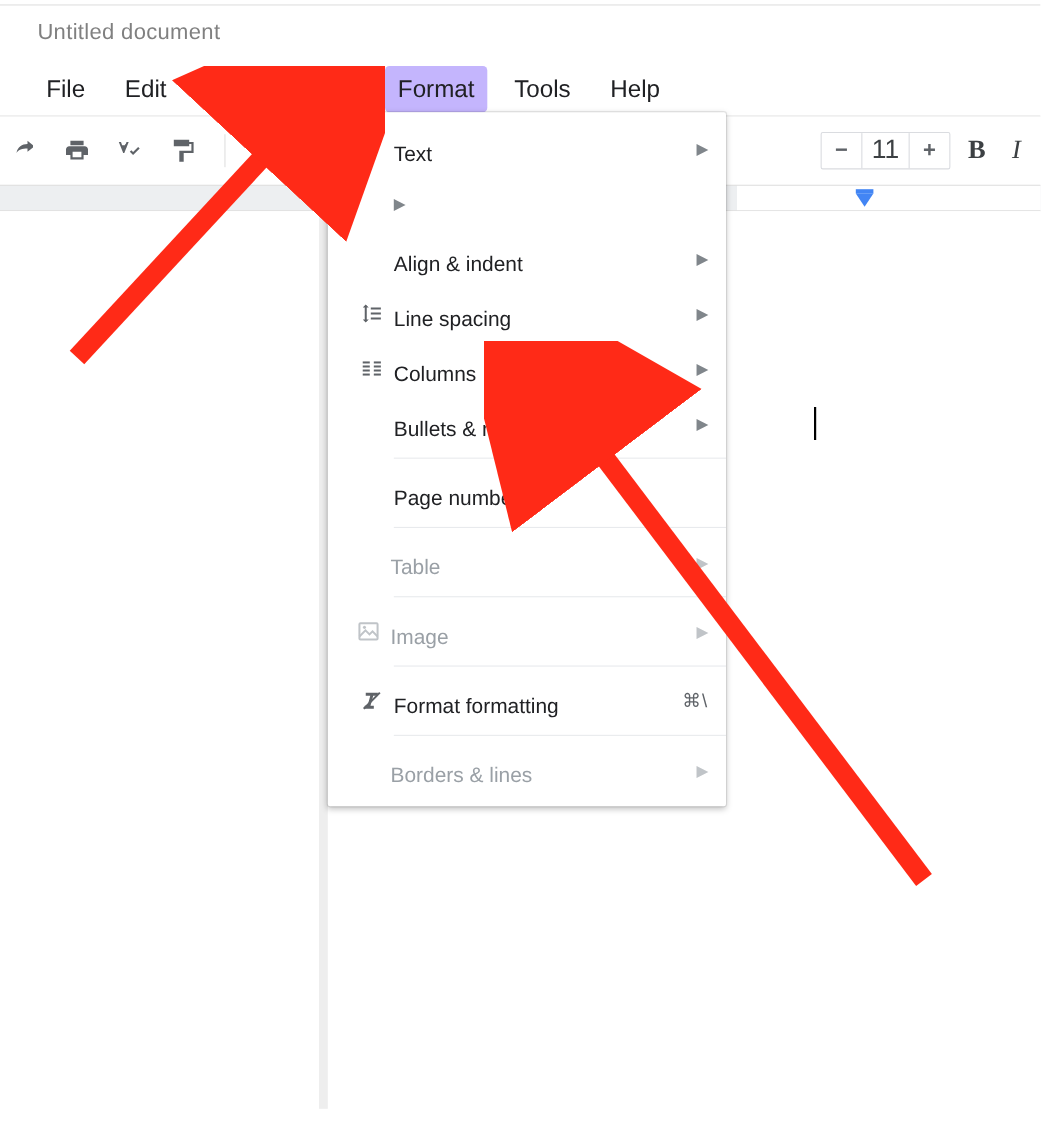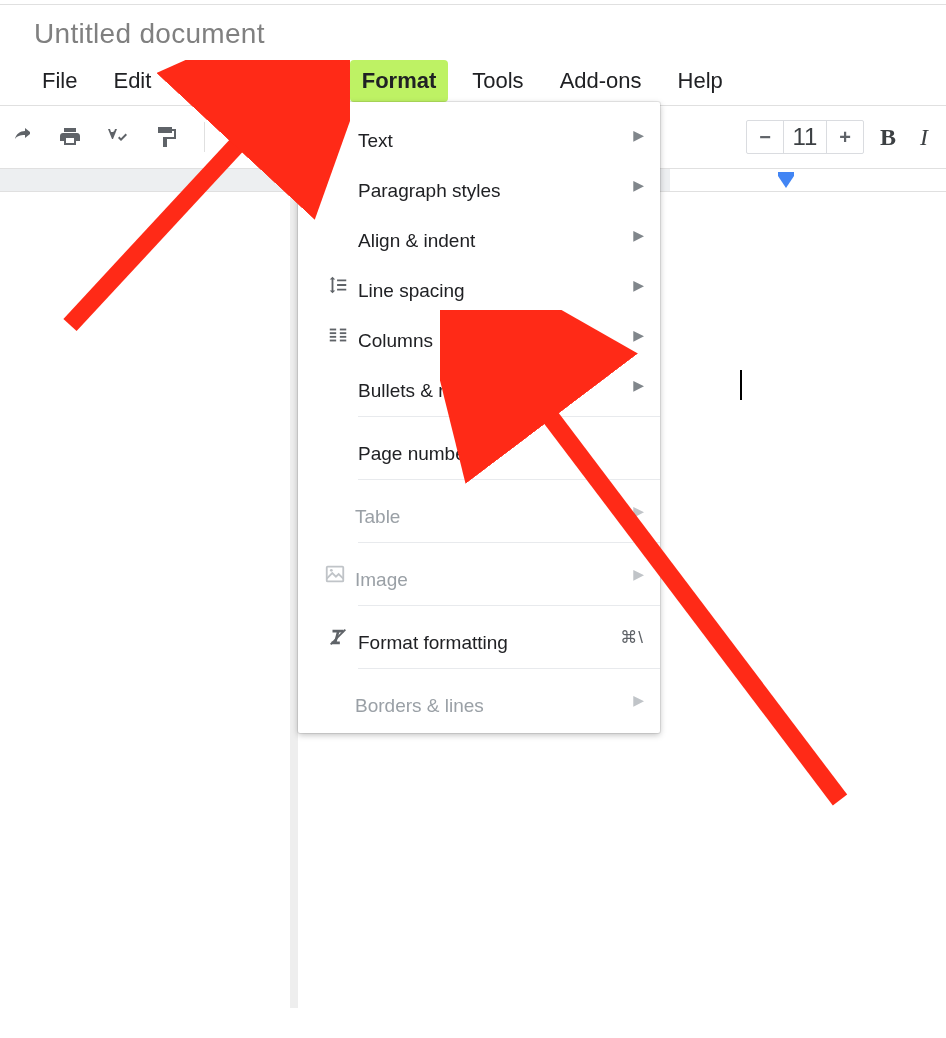--- a/index.html
+++ b/index.html
@@ -11,43 +11,42 @@
     height: 1038px;
     overflow: hidden;
     position: relative;
   }
   .topbar-line { height:1px; background:#e0e0e0; position:absolute; left:0; right:0; top:4px; }
 
   
   .doc-title {
     position:absolute;
     left:34px; top:18px;
-    font-size:28px;
+    font-size:20px;
     color:#808080;
     letter-spacing:0.3px;
   }
 
   
   .menubar {
     position:absolute;
     left:30px; top:60px;
     display:flex;
     align-items:center;
     gap:12px;
     font-size:22px;
     color:#202124;
   }
   .menubar .menu-item {
     padding:8px 12px;
     border-radius:4px;
     cursor:pointer;
   }
   .menubar .menu-item.selected {
-    background:#bef264;
-    font-weight:bold;
+    background:#c4b5fd;
   }
 
   .menubar-line { position:absolute; left:0; right:0; top:105px; height:1px; background:#e0e0e0; }
 
   
   .toolbar {
     position:absolute;
     left:0; right:0; top:106px;
     height:62px;
     display:flex;
@@ -223,21 +222,20 @@
 
 <div class="doc-title">Untitled document</div>
 
 <div class="menubar">
   <div class="menu-item">File</div>
   <div class="menu-item">Edit</div>
   <div class="menu-item">View</div>
   <div class="menu-item">Insert</div>
   <div class="menu-item selected">Format</div>
   <div class="menu-item">Tools</div>
-  <div class="menu-item">Add-ons</div>
   <div class="menu-item">Help</div>
 </div>
 
 <div class="menubar-line"></div>
 
 <div class="toolbar">
   <div class="left">
 
     <div class="tb-icon">
       <svg width="24" height="24" viewBox="0 0 24 24" fill="none" stroke="currentColor" stroke-width="2">
@@ -309,21 +307,20 @@
 <div class="dropdown">
 
   <div class="dd-item">
     <div class="dd-icon"></div>
     <div class="dd-label">Text</div>
     <div class="dd-arrow">▶</div>
   </div>
 
   <div class="dd-item">
     <div class="dd-icon"></div>
-    <div class="dd-label">Paragraph styles</div>
     <div class="dd-arrow">▶</div>
   </div>
 
   <div class="dd-item">
     <div class="dd-icon"></div>
     <div class="dd-label">Align &amp; indent</div>
     <div class="dd-arrow">▶</div>
   </div>
 
   <div class="dd-item">

